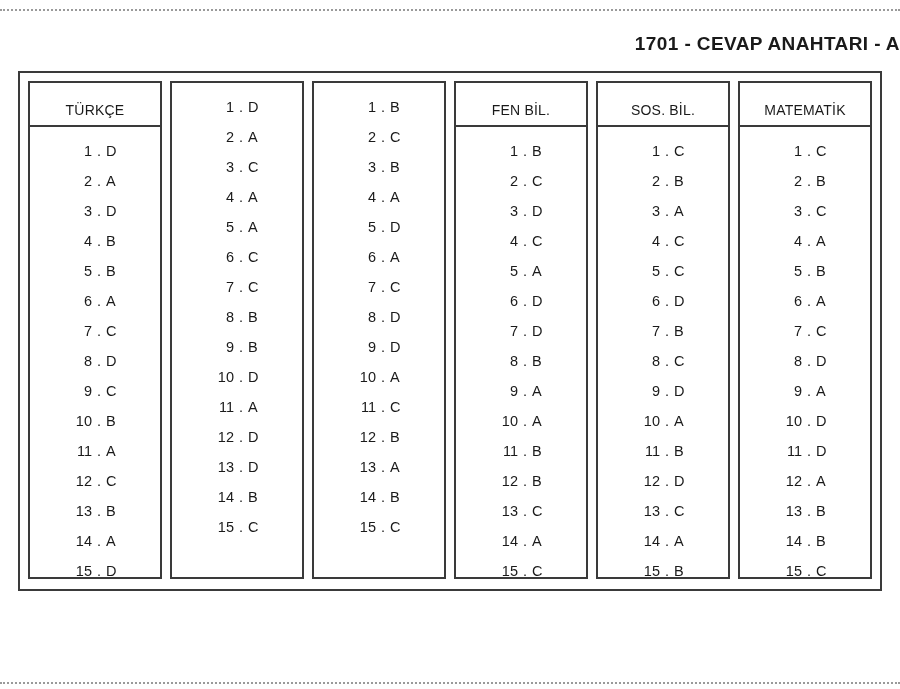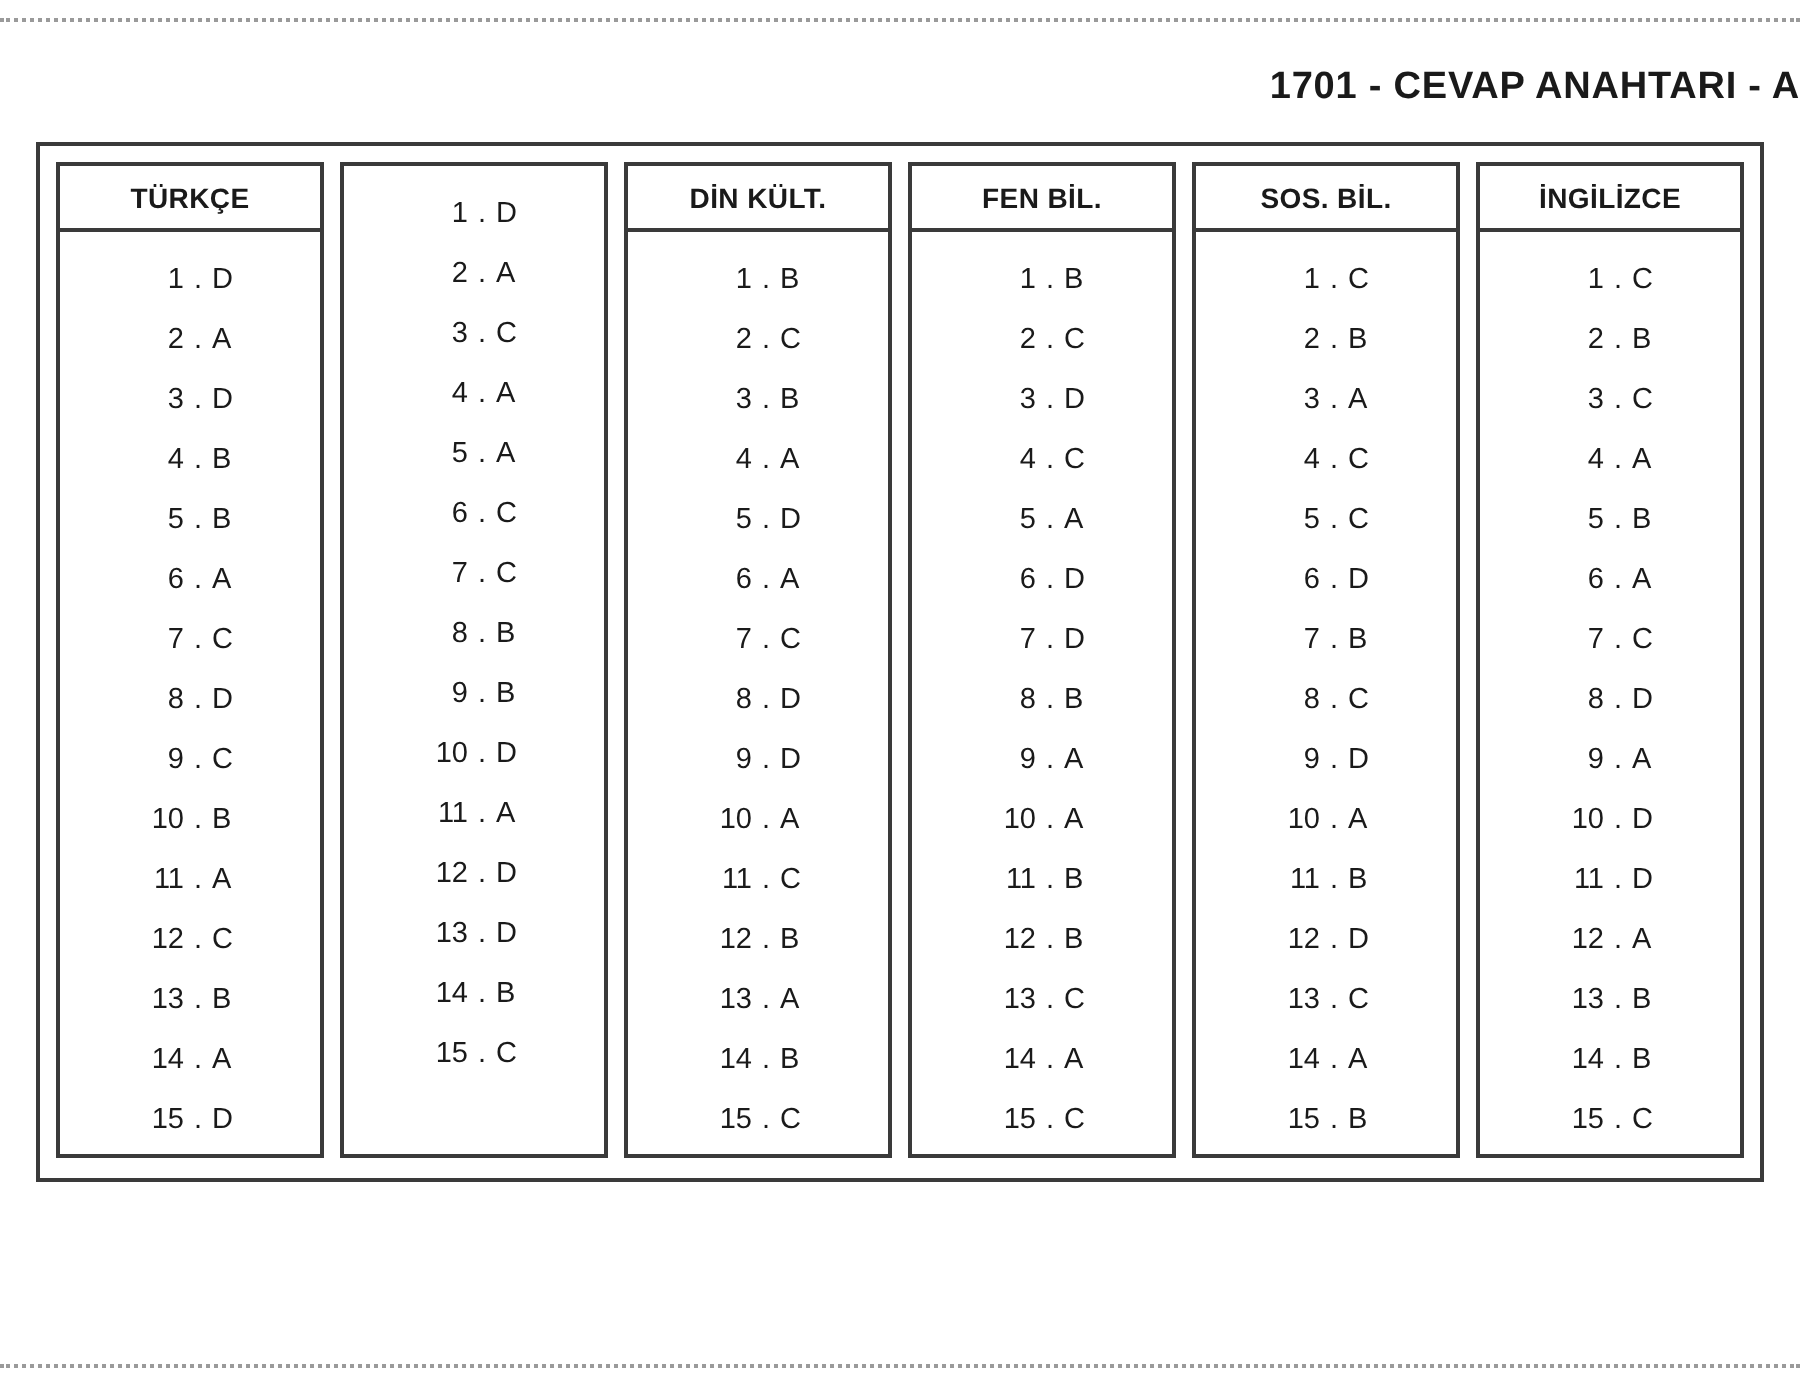--- a/index.html
+++ b/index.html
@@ -65,24 +65,25 @@
     flex: 1 1 0;
     border: 2px solid #3a3a3a;
     box-sizing: border-box;
     display: flex;
     flex-direction: column;
     background: #fff;
   }
   .col-head {
     text-align: center;
     font-size: 14px;
-    font-weight: bold;
+    font-weight: normal;
     letter-spacing: 0.2px;
     padding: 8px 0 7px 0;
     border-bottom: 2px solid #3a3a3a;
+    margin-top: 11px;
   }
   .col-body {
     flex: 1 1 auto;
     padding: 9px 0 4px 0;
     display: flex;
     flex-direction: column;
   }
   .answer-row {
     display: flex;
     justify-content: center;
@@ -160,21 +161,20 @@
             <div class="answer-row"><span class="num">9</span><span class="dot">.</span><span class="ans">B</span></div>
             <div class="answer-row"><span class="num">10</span><span class="dot">.</span><span class="ans">D</span></div>
             <div class="answer-row"><span class="num">11</span><span class="dot">.</span><span class="ans">A</span></div>
             <div class="answer-row"><span class="num">12</span><span class="dot">.</span><span class="ans">D</span></div>
             <div class="answer-row"><span class="num">13</span><span class="dot">.</span><span class="ans">D</span></div>
             <div class="answer-row"><span class="num">14</span><span class="dot">.</span><span class="ans">B</span></div>
             <div class="answer-row"><span class="num">15</span><span class="dot">.</span><span class="ans">C</span></div>
           </div>
         </div>
         <div class="column">
-          <div class="col-head">DİN KÜLT.</div>
           <div class="col-body">
             <div class="answer-row"><span class="num">1</span><span class="dot">.</span><span class="ans">B</span></div>
             <div class="answer-row"><span class="num">2</span><span class="dot">.</span><span class="ans">C</span></div>
             <div class="answer-row"><span class="num">3</span><span class="dot">.</span><span class="ans">B</span></div>
             <div class="answer-row"><span class="num">4</span><span class="dot">.</span><span class="ans">A</span></div>
             <div class="answer-row"><span class="num">5</span><span class="dot">.</span><span class="ans">D</span></div>
             <div class="answer-row"><span class="num">6</span><span class="dot">.</span><span class="ans">A</span></div>
             <div class="answer-row"><span class="num">7</span><span class="dot">.</span><span class="ans">C</span></div>
             <div class="answer-row"><span class="num">8</span><span class="dot">.</span><span class="ans">D</span></div>
             <div class="answer-row"><span class="num">9</span><span class="dot">.</span><span class="ans">D</span></div>
@@ -220,21 +220,21 @@
             <div class="answer-row"><span class="num">9</span><span class="dot">.</span><span class="ans">D</span></div>
             <div class="answer-row"><span class="num">10</span><span class="dot">.</span><span class="ans">A</span></div>
             <div class="answer-row"><span class="num">11</span><span class="dot">.</span><span class="ans">B</span></div>
             <div class="answer-row"><span class="num">12</span><span class="dot">.</span><span class="ans">D</span></div>
             <div class="answer-row"><span class="num">13</span><span class="dot">.</span><span class="ans">C</span></div>
             <div class="answer-row"><span class="num">14</span><span class="dot">.</span><span class="ans">A</span></div>
             <div class="answer-row"><span class="num">15</span><span class="dot">.</span><span class="ans">B</span></div>
           </div>
         </div>
         <div class="column">
-          <div class="col-head">İNGİLİZCE</div>
+          <div class="col-head">MATEMATİK</div>
           <div class="col-body">
             <div class="answer-row"><span class="num">1</span><span class="dot">.</span><span class="ans">C</span></div>
             <div class="answer-row"><span class="num">2</span><span class="dot">.</span><span class="ans">B</span></div>
             <div class="answer-row"><span class="num">3</span><span class="dot">.</span><span class="ans">C</span></div>
             <div class="answer-row"><span class="num">4</span><span class="dot">.</span><span class="ans">A</span></div>
             <div class="answer-row"><span class="num">5</span><span class="dot">.</span><span class="ans">B</span></div>
             <div class="answer-row"><span class="num">6</span><span class="dot">.</span><span class="ans">A</span></div>
             <div class="answer-row"><span class="num">7</span><span class="dot">.</span><span class="ans">C</span></div>
             <div class="answer-row"><span class="num">8</span><span class="dot">.</span><span class="ans">D</span></div>
             <div class="answer-row"><span class="num">9</span><span class="dot">.</span><span class="ans">A</span></div>

